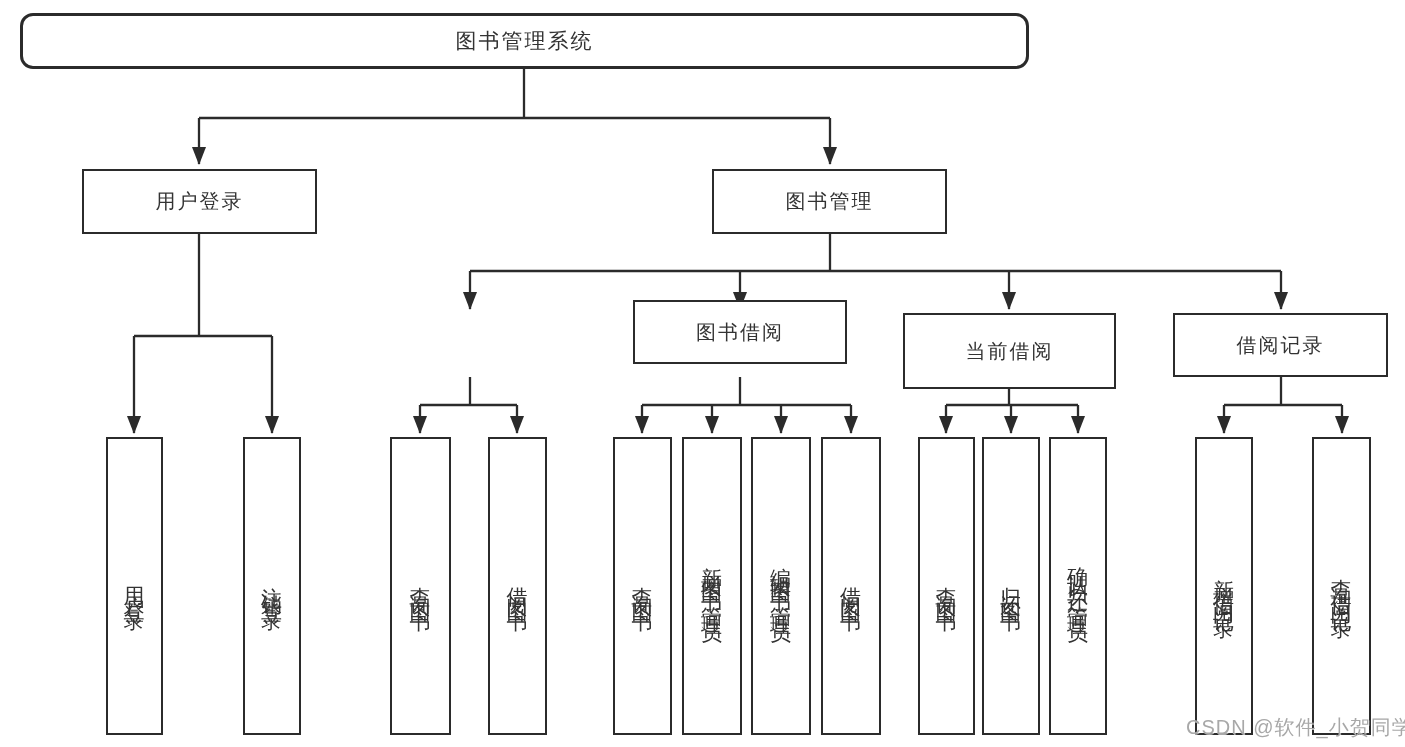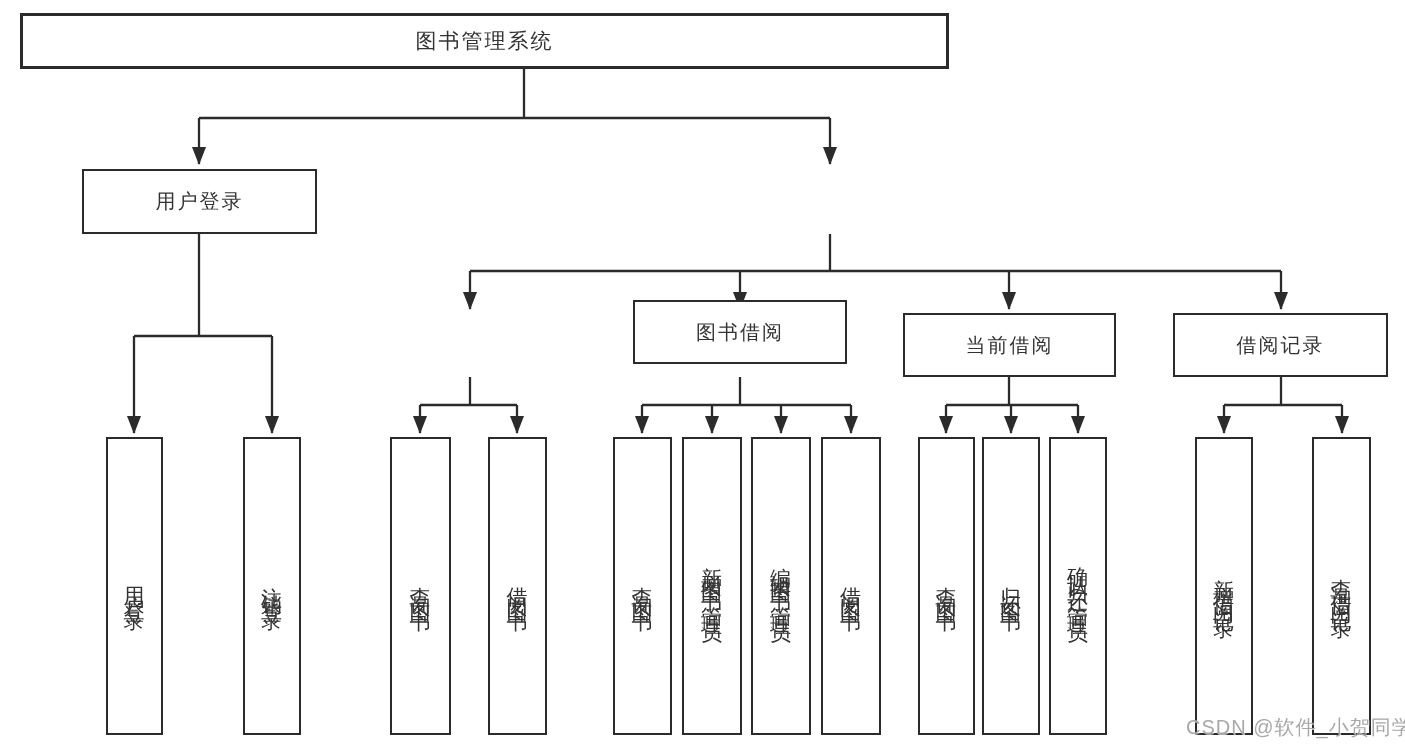--- a/index.html
+++ b/index.html
@@ -115,26 +115,27 @@
     <path class="conn" d="M946 405 V433" marker-end="url(#arrow)"></path>
     <path class="conn" d="M1011 405 V433" marker-end="url(#arrow)"></path>
     <path class="conn" d="M1078 405 V433" marker-end="url(#arrow)"></path>
 
     <path class="conn" d="M1281 377 V405"></path>
     <path class="conn" d="M1224 405 H1342"></path>
     <path class="conn" d="M1224 405 V433" marker-end="url(#arrow)"></path>
     <path class="conn" d="M1342 405 V433" marker-end="url(#arrow)"></path>
   </svg>
 
-  <div class="box h root" style="left:20px; top:13px; width:929px; height:56px;">图书管理系统</div>
+  <div class="box h root" style="left:20px; top:13px; width:1009px; height:56px;border-radius:13px;">图书管理系统</div>
 
   <div class="box h" style="left:82px; top:169px; width:235px; height:65px;">用户登录</div>
+  <div class="box h" style="left:712px; top:169px; width:235px; height:65px;">图书管理</div>
 
   <div class="box h" style="left:633px; top:300px; width:214px; height:64px;">图书借阅</div>
-  <div class="box h" style="left:903px; top:313px; width:213px; height:64px;">当前借阅</div>
+  <div class="box h" style="left:903px; top:313px; width:213px; height:76px;">当前借阅</div>
   <div class="box h" style="left:1173px; top:313px; width:215px; height:64px;">借阅记录</div>
 
   <div class="box v" style="left:106px; top:437px; width:57px; height:298px;">用户登录</div>
   <div class="box v" style="left:243px; top:437px; width:58px; height:298px;">注销登录</div>
 
   <div class="box v" style="left:390px; top:437px; width:61px; height:298px;">查询图书</div>
   <div class="box v" style="left:488px; top:437px; width:59px; height:298px;">借阅图书</div>
 
   <div class="box v" style="left:613px; top:437px; width:59px; height:298px;">查询图书</div>
   <div class="box v" style="left:682px; top:437px; width:60px; height:298px;">新增图书（管理员）</div>

